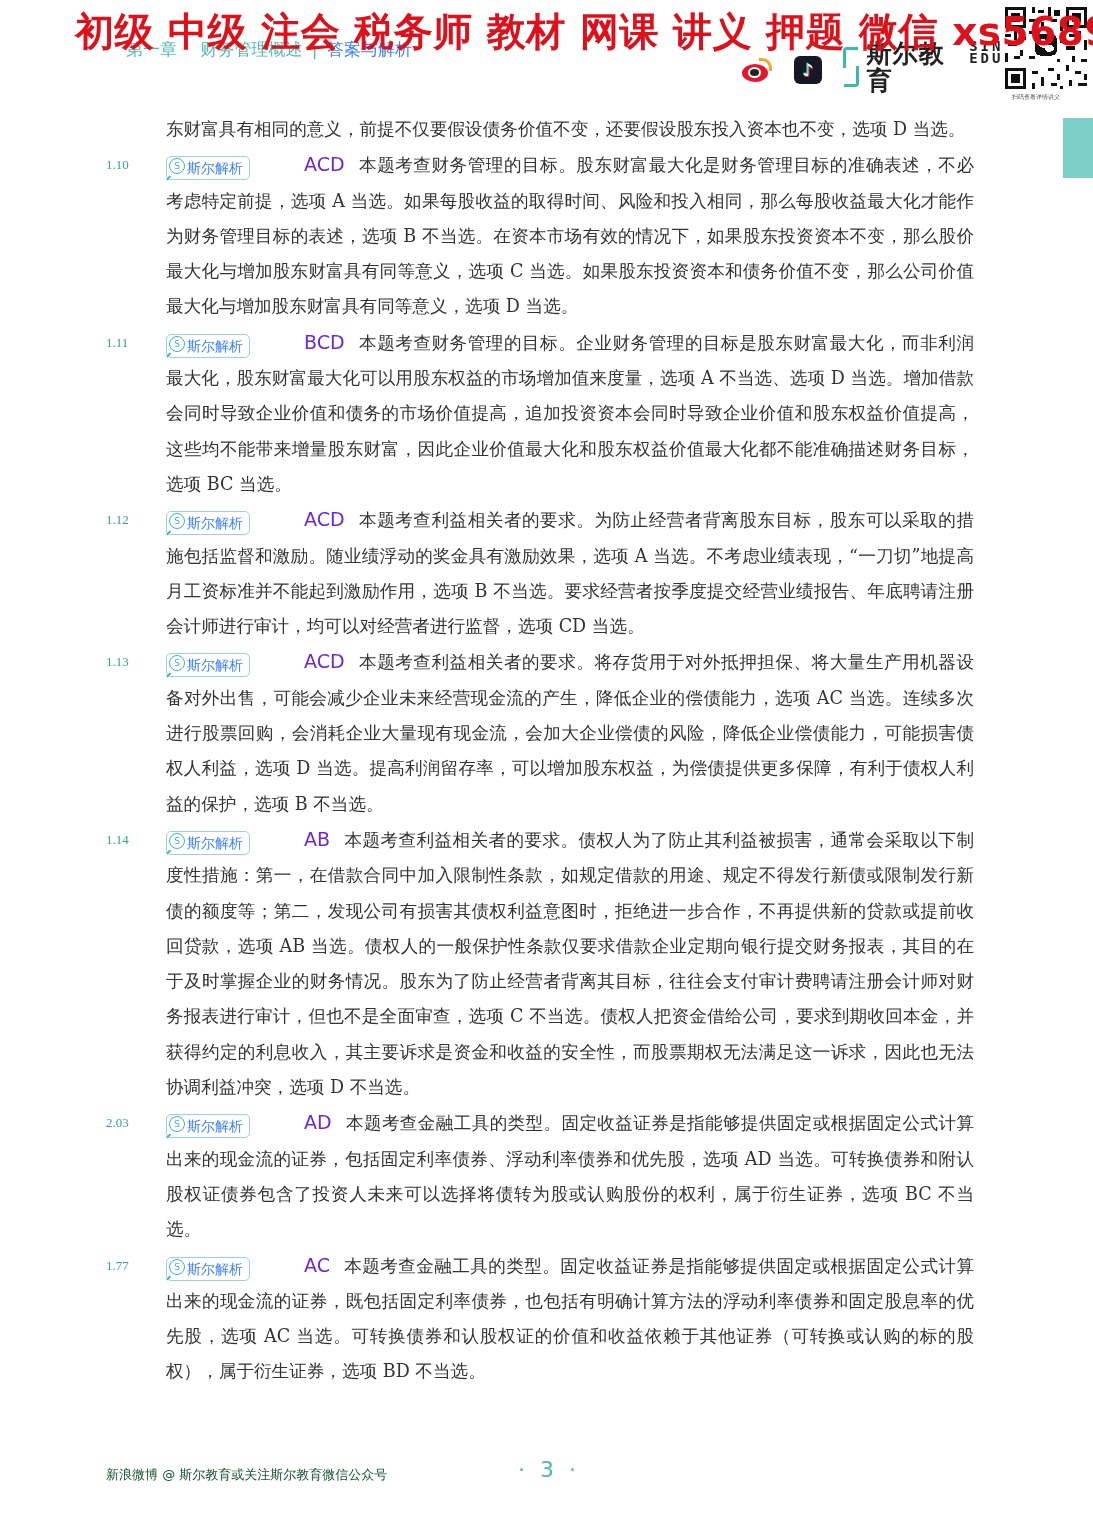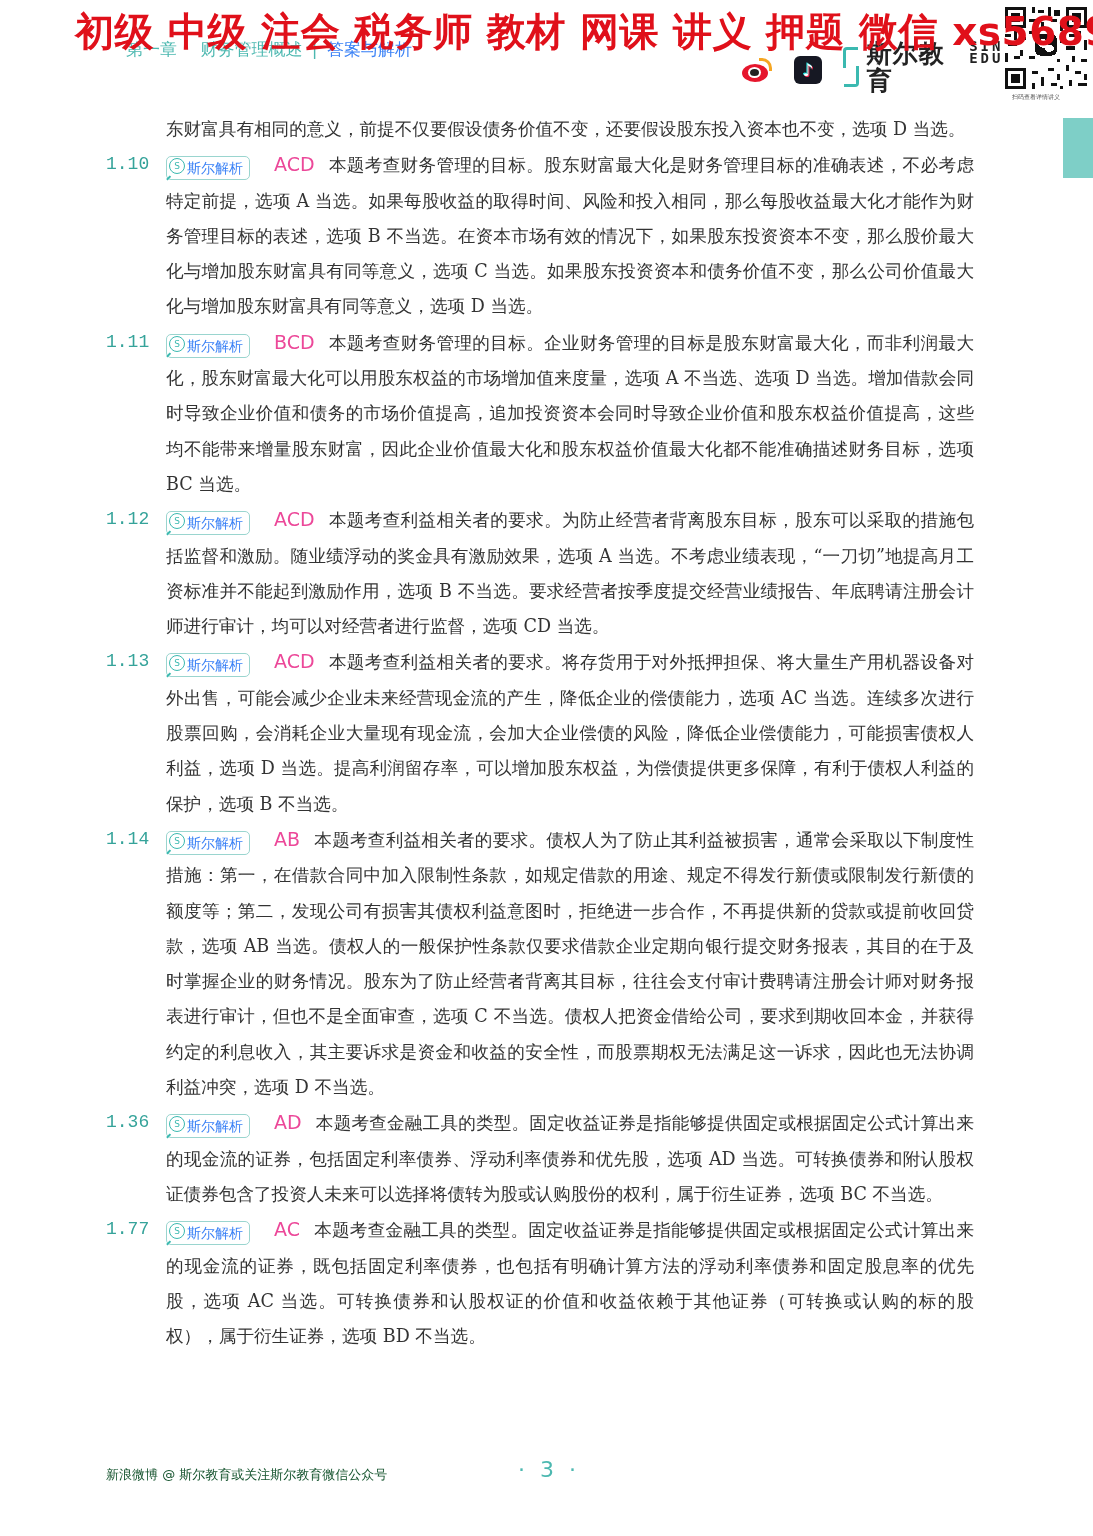--- a/index.html
+++ b/index.html
@@ -22,26 +22,26 @@
   .brand .txt { display:flex; flex-direction:row; }
   .brand .cn { font-family:"DejaVu Sans",sans-serif; font-size:25px; font-weight:bold; color:#222; line-height:27px; letter-spacing:1px; }
   .brand .en { font-family:"DejaVu Sans Mono","Liberation Mono",monospace; font-size:14px; color:#222; letter-spacing:3px; line-height:12px; font-weight:bold; }
   .qr { position:absolute; left:1002px; top:4px; width:88px; height:88px; background:#fff; }
   .qr svg { width:88px; height:88px; display:block; }
   .qr-cap { position:absolute; left:1012px; top:93px; font-size:6px; color:#555; font-family:"DejaVu Sans",sans-serif; }
   .side-tab { position:absolute; right:0; top:118px; width:30px; height:60px; background:#7ecfc7; }
   .content { position:absolute; left:0; top:112px; width:871px; }
   .para { position:relative; margin-left:166px; width:808px; font-size:17.6px; line-height:35.3px; text-align:justify; color:#333; }
   .item { position:relative; }
-  .num { position:absolute; left:106px; top:0; font-family:Liberation Mono, monospace; font-size:18px; color:#35a39a; line-height:35.3px; }
+  .num { position:absolute; left:106px; top:0; font-family:Liberation Serif, serif; font-size:13px; color:#35a39a; line-height:35.3px; }
   .badge { display:inline-flex; align-items:center; height:22px; border:1px solid #9ad5cf; border-radius:5px; padding:0 6px 0 2px; margin-right:24px; vertical-align:2px; line-height:22px; position:relative; }
   .badge .mag { width:14px; height:14px; border:1.5px solid #3bb9b0; border-radius:50%; font-size:9px; color:#3bb9b0; display:inline-flex; align-items:center; justify-content:center; font-family:"DejaVu Sans",sans-serif; margin-right:2px; margin-top:-4px; position:relative; }
   .badge .mag:after { content:""; position:absolute; left:-4px; bottom:-5px; width:5px; height:1.5px; background:#3bb9b0; transform:rotate(-45deg); }
   .badge .lbl { font-family:"DejaVu Sans",sans-serif; font-size:14px; color:#3b82f6; }
-  .ans { font-family:"DejaVu Sans","Liberation Sans",sans-serif; font-size:19px; color:#ec4899; margin-right:14px; }
+  .ans { font-family:"DejaVu Sans","Liberation Sans",sans-serif; font-size:19px; color:#6d28d9; margin-right:14px;margin-left:30px; }
   .footer-left { position:absolute; left:106px; top:1466px; font-family:"DejaVu Sans",sans-serif; font-size:13px; color:#14532d; }
   .footer-page { position:absolute; left:518px; top:1457px; font-family:"DejaVu Sans",sans-serif; font-size:22px; color:#4cb8b0; letter-spacing:4px; }
 </style>
 </head>
 <body>
 
 <div class="watermark">初级 中级 注会 税务师 教材 网课 讲义 押题 微信 xs568963</div>
 
 <div class="chapter">
   <span class="ch">第一章</span>
@@ -175,21 +175,21 @@
     <span class="num">1.14</span>
     <div class="para">
       <span class="badge">
           <span class="mag">S</span>
           <span class="lbl">斯尔解析</span>
         </span><span class="ans">AB</span><span>本题考查利益相关者的要求。债权人为了防止其利益被损害，通常会采取以下制度性措施：第一，在借款合同中加入限制性条款，如规定借款的用途、规定不得发行新债或限制发行新债的额度等；第二，发现公司有损害其债权利益意图时，拒绝进一步合作，不再提供新的贷款或提前收回贷款，选项 AB 当选。债权人的一般保护性条款仅要求借款企业定期向银行提交财务报表，其目的在于及时掌握企业的财务情况。股东为了防止经营者背离其目标，往往会支付审计费聘请注册会计师对财务报表进行审计，但也不是全面审查，选项 C 不当选。债权人把资金借给公司，要求到期收回本金，并获得约定的利息收入，其主要诉求是资金和收益的安全性，而股票期权无法满足这一诉求，因此也无法协调利益冲突，选项 D 不当选。</span>
     </div>
   </div>
 
   <div class="item">
-    <span class="num">1.36</span>
+    <span class="num">2.03</span>
     <div class="para">
       <span class="badge">
           <span class="mag">S</span>
           <span class="lbl">斯尔解析</span>
         </span><span class="ans">AD</span><span>本题考查金融工具的类型。固定收益证券是指能够提供固定或根据固定公式计算出来的现金流的证券，包括固定利率债券、浮动利率债券和优先股，选项 AD 当选。可转换债券和附认股权证债券包含了投资人未来可以选择将债转为股或认购股份的权利，属于衍生证券，选项 BC 不当选。</span>
     </div>
   </div>
 
   <div class="item">
     <span class="num">1.77</span>

